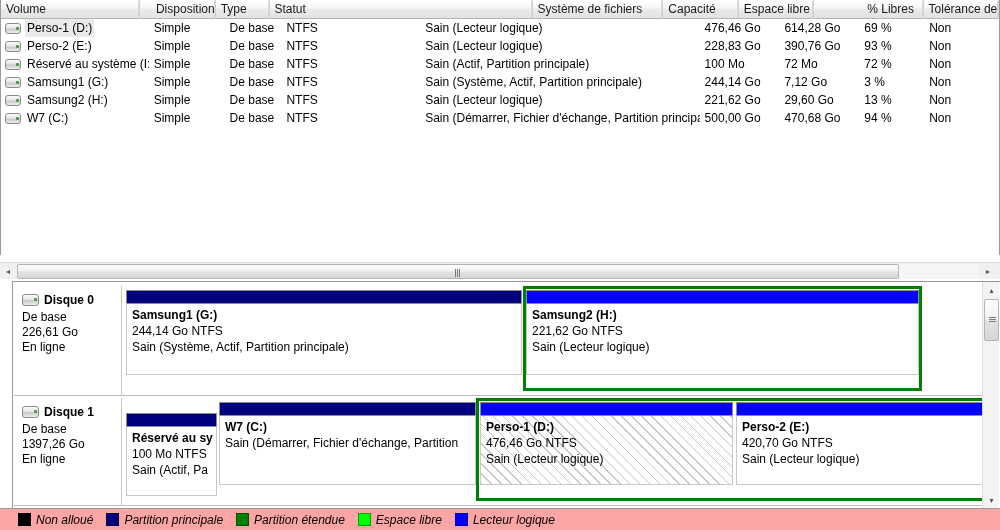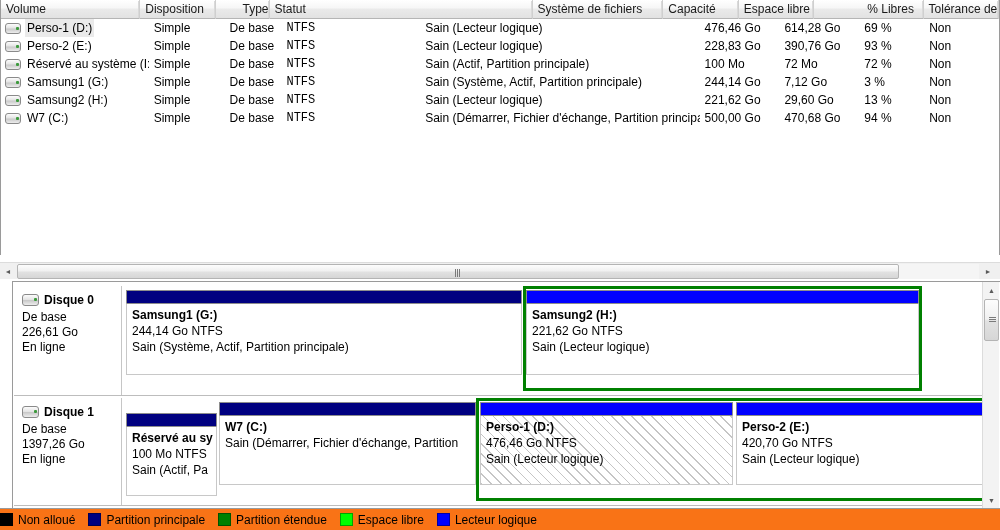--- a/index.html
+++ b/index.html
@@ -33,30 +33,30 @@
   .hdr .hcell:after{
     content:"";position:absolute;right:0;top:1px;bottom:1px;width:1px;background:#d9d9d9;
   }
   .rows{position:relative;}
   .vrow{display:flex;height:18px;line-height:18px;white-space:nowrap;}
   .vrow.sel .c-vol .vol-label{background:#eaeaea;}
   .vcell{box-sizing:border-box;padding-left:5px;overflow:hidden;white-space:nowrap;font-size:12px;}
   .c-vol{width:148px;display:flex;align-items:center;padding-left:4px;}
   .c-disp{width:76px;}
   .c-type{width:57px;}
-  .c-fs{width:139px;font-family:Liberation Mono, monospace;}
+  .c-fs{width:139px;}
   .c-stat{width:280px;}
   .c-cap{width:80px;}
   .c-free{width:80px;}
   .c-pct{width:65px;}
   .c-tol{width:75px;}
 
   .hd-vol{width:148px;}
-  .hd-disp{width:80px;}
-  .hd-type{width:57px;text-align:right;}
+  .hd-disp{width:80px;text-align:right;}
+  .hd-type{width:57px;}
   .hd-fs{width:139px;}
   .hd-stat{width:280px;}
   .hd-cap{width:80px;}
   .hd-free{width:80px;}
   .hd-pct{width:65px;margin-left:48px;}
   .hd-tol{width:80px;}
 
   
   .drv-ico{
     position:relative;width:14px;height:9px;margin-right:4px;flex:0 0 14px;
@@ -170,22 +170,22 @@
     border:1px solid #b4b4b4;border-radius:2px;
   }
   .vs-grip{
     position:absolute;left:4px;top:17px;width:7px;height:6px;
     background:repeating-linear-gradient(to bottom,#7a7a7a 0 1px,transparent 1px 2px);
   }
 
   
   .legend{
     position:absolute;left:0;bottom:0;width:1000px;height:22px;
-    box-sizing:border-box;background:#f97316;border-top:1px solid #9a9a9a;
-    display:flex;align-items:center;padding-left:0;
+    box-sizing:border-box;background:#fca5a5;border-top:1px solid #9a9a9a;
+    display:flex;align-items:center;padding-left:18px;font-style:italic;
   }
   .leg-item{display:flex;align-items:center;margin-right:13px;white-space:nowrap;font-size:12px;}
   .leg-sw{width:11px;height:11px;margin-right:5px;border:1px solid rgba(0,0,0,.35);flex:0 0 11px;}
 </style>
 </head>
 <body>
 
 <div class="app">
 
   <div class="volume-pane">

